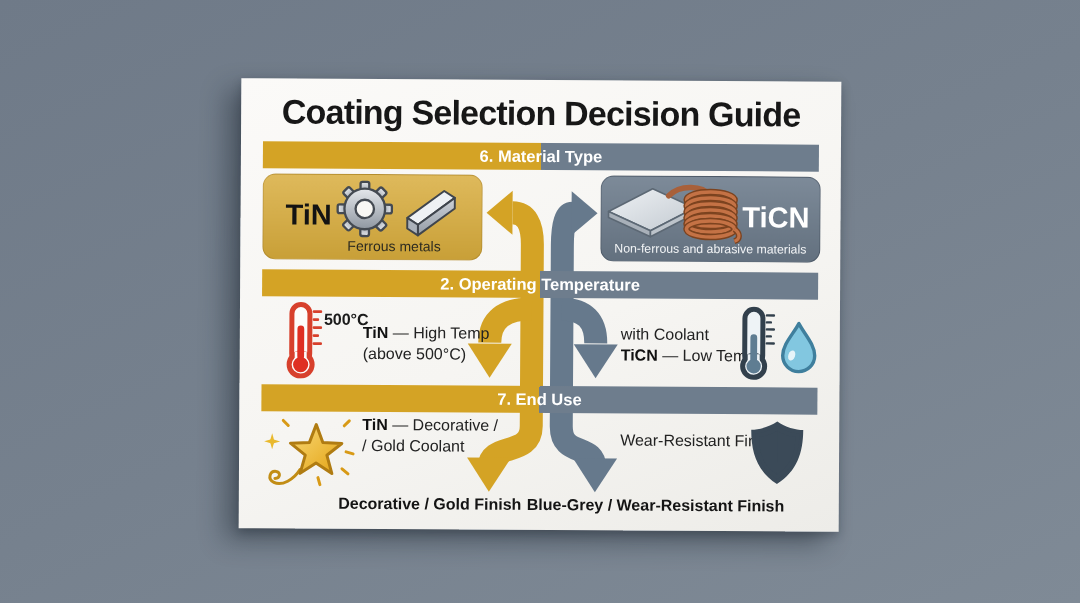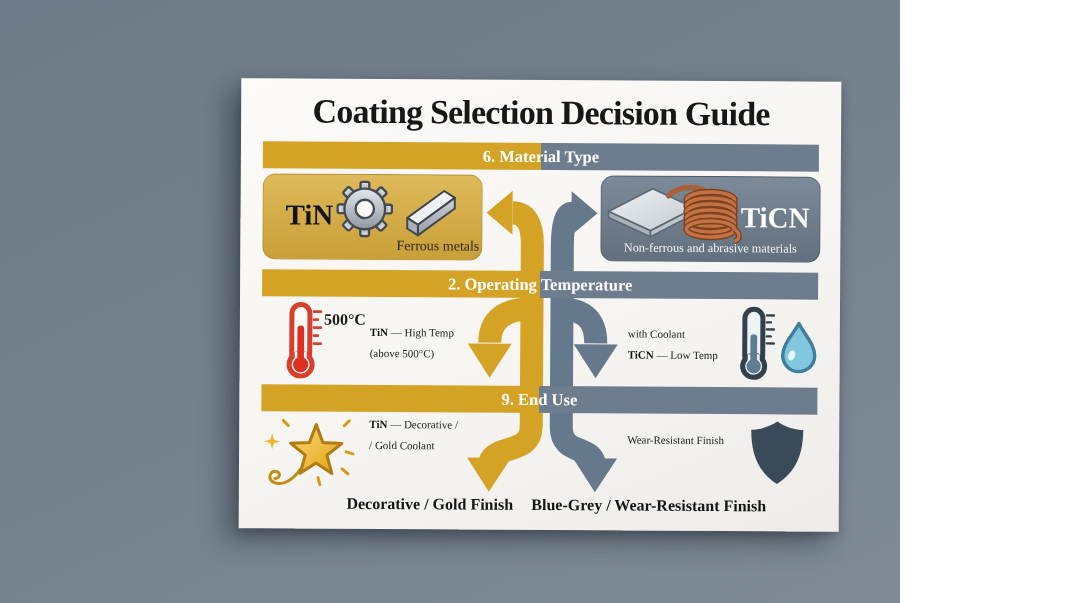--- a/index.html
+++ b/index.html
@@ -1,19 +1,19 @@
 <!DOCTYPE html>
 <html style="--gold: #D4A325; --gold-box: #D8AC3C; --steel: #6E7D8D; --steel-arrow: #66798C; --card: #F7F6F3; --background: #76818E;"><head>
 <meta charset="utf-8">
 <style>
   html,body{margin:0;padding:0;}
   .stage{
-    position:relative;width:900px;height:603px;overflow:hidden;
+    position:relative;width:1080px;height:603px;overflow:hidden;
     background:linear-gradient(155deg,#6f7a88 0%,#76818e 50%,#7f8a96 100%);
-    font-family:Liberation Serif, serif;
+    font-family:Liberation Sans, sans-serif;
     -webkit-font-smoothing:antialiased;
   }
   .card{
     position:absolute;left:240px;top:80px;width:600px;height:450px;
     background:linear-gradient(158deg,#fbfaf8 0%,#f6f5f2 55%,#edece8 100%);
     box-shadow:-14px 12px 26px rgba(22,30,40,.42),0 4px 10px rgba(22,30,40,.28);
     transform:rotate(.35deg);
   }
   .title{
     position:absolute;top:14px;left:0;width:100%;text-align:center;
@@ -36,25 +36,25 @@
     background:linear-gradient(180deg,rgba(255,255,255,.16),rgba(0,0,0,.07)),var(--gold-box);
     border:1px solid rgba(120,85,10,.25);
   }
   .ticnbox{
     left:360px;
     background:linear-gradient(180deg,rgba(255,255,255,.10),rgba(0,0,0,.10)),var(--steel);
     border:1px solid rgba(30,40,52,.3);
   }
   .tin-label{position:absolute;left:22px;top:24px;font-size:29px;font-weight:700;color:#131313;}
   .ticn-label{position:absolute;right:10px;top:24px;font-size:29px;font-weight:700;color:#fff;}
-  .tin-caption{position:absolute;left:84px;right:2px;bottom:5px;text-align:right;font-size:14px;color:#2c2a20;}
+  .tin-caption{position:absolute;left:84px;right:2px;bottom:5px;text-align:left;font-size:14px;color:#2c2a20;}
   .ticn-caption{position:absolute;left:0;right:0;bottom:5px;text-align:center;font-size:12.3px;color:#f2f4f6;white-space:nowrap;}
   .icon{position:absolute;}
   .temp-badge{position:absolute;left:84px;top:232px;font-size:16px;font-weight:700;color:#1b1b1b;z-index:2;}
-  .blurb{position:absolute;font-size:11px;line-height:21px;color:#222;z-index:2;margin-left:7px;}
+  .blurb{position:absolute;font-size:16px;line-height:21px;color:#222;z-index:2;}
   .blurb b{font-weight:700;color:#111;}
   .s2L{left:123px;top:243px;} .s2R{left:381px;top:243px;}
   .s3L{left:123px;top:335px;} .s3R{left:381px;top:349px;}
   .outcome{position:absolute;top:416px;font-size:16px;font-weight:700;color:#141414;text-align:center;white-space:nowrap;z-index:2;}
   .outL{left:81px;width:220px;} .outR{left:288px;width:244px;}
 </style>
 </head>
 <body>
 
 <div class="stage">
@@ -194,21 +194,21 @@
         <line x1="31" y1="30" x2="35" y2="30"></line>
         <line x1="31" y1="37" x2="38" y2="37"></line>
       </g>
     </svg>
     <svg class="icon" style="left:539px;top:239px;z-index:2" width="40" height="54" viewBox="0 0 40 54">
       <path d="M20 3 C14 14 4 24 4 35 a16 16 0 0 0 32 0 C36 24 26 14 20 3 Z" fill="#82c7e0" stroke="#3f7f9d" stroke-width="3.4" stroke-linejoin="round"></path>
       <ellipse cx="13" cy="35" rx="3.4" ry="5.2" fill="rgba(255,255,255,.8)" transform="rotate(18 13 35)"></ellipse>
     </svg>
 
     <div class="bar bar3">
-      <span>9. End Use</span>
+      <span>7. End Use</span>
     </div>
 
     <svg class="icon" style="left:23px;top:335px;z-index:2" width="94" height="77" viewBox="0 0 94 77">
       <defs>
         <linearGradient id="gstar" x1="0" y1="0" x2="1" y2="1">
           <stop offset="0" stop-color="#f9d978"></stop>
             <stop offset="1" stop-color="#e3a313"></stop>
         </linearGradient>
       </defs>
       <path d="M38,56 C32,66 20,73 12,69 C5,65.5 8,57.5 14,58 C19,58.5 18.5,65 13,65" fill="none" stroke="#c28d15" stroke-width="3" stroke-linecap="round"></path>

